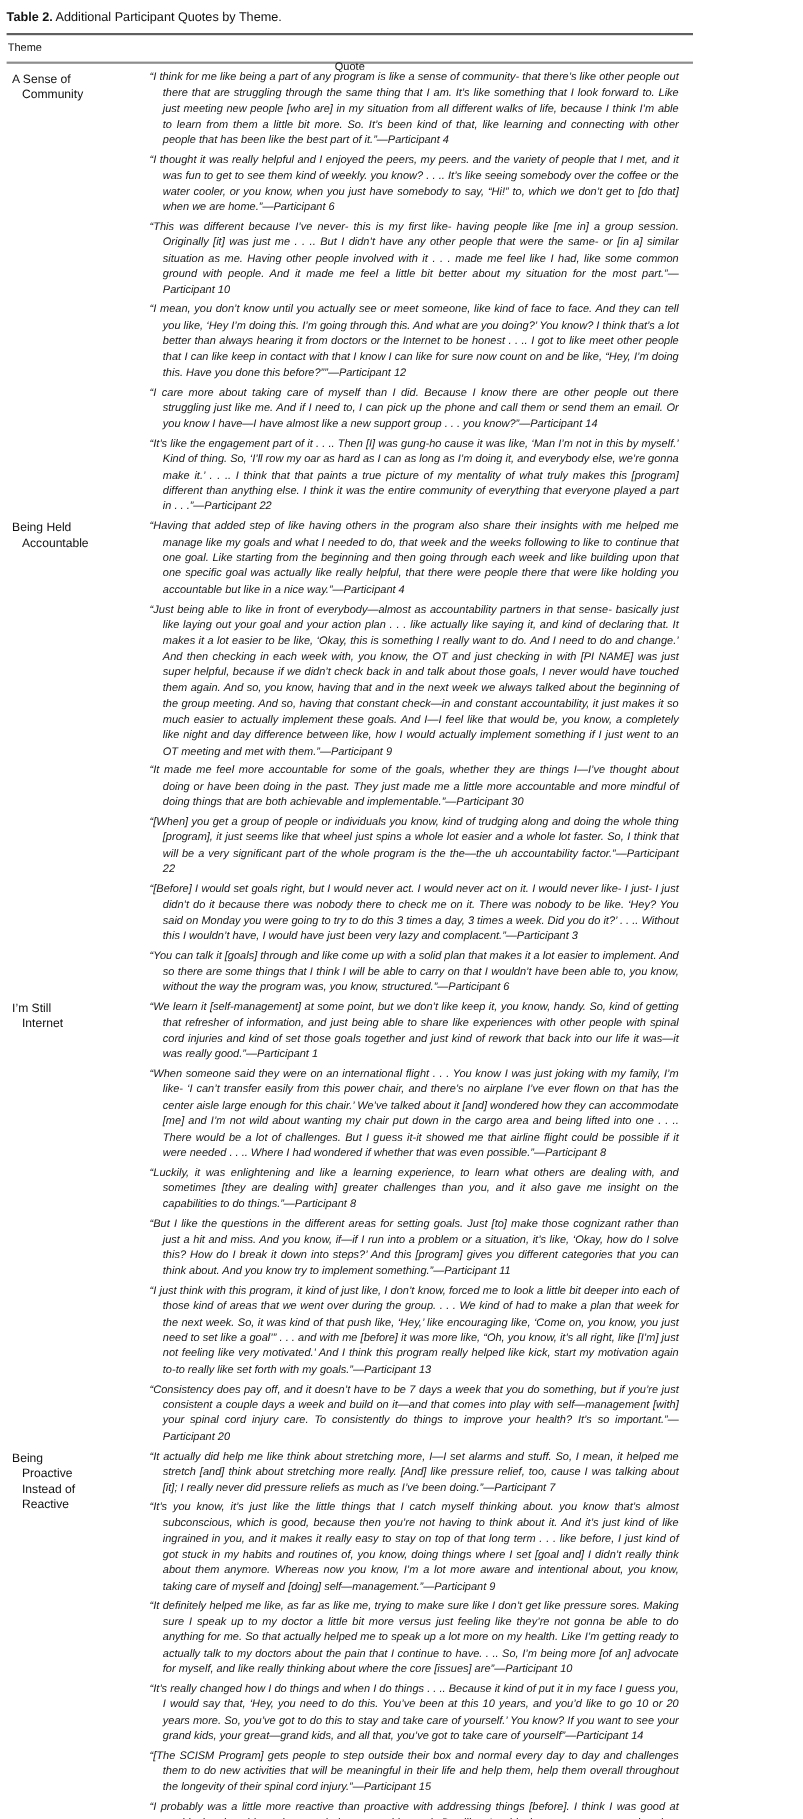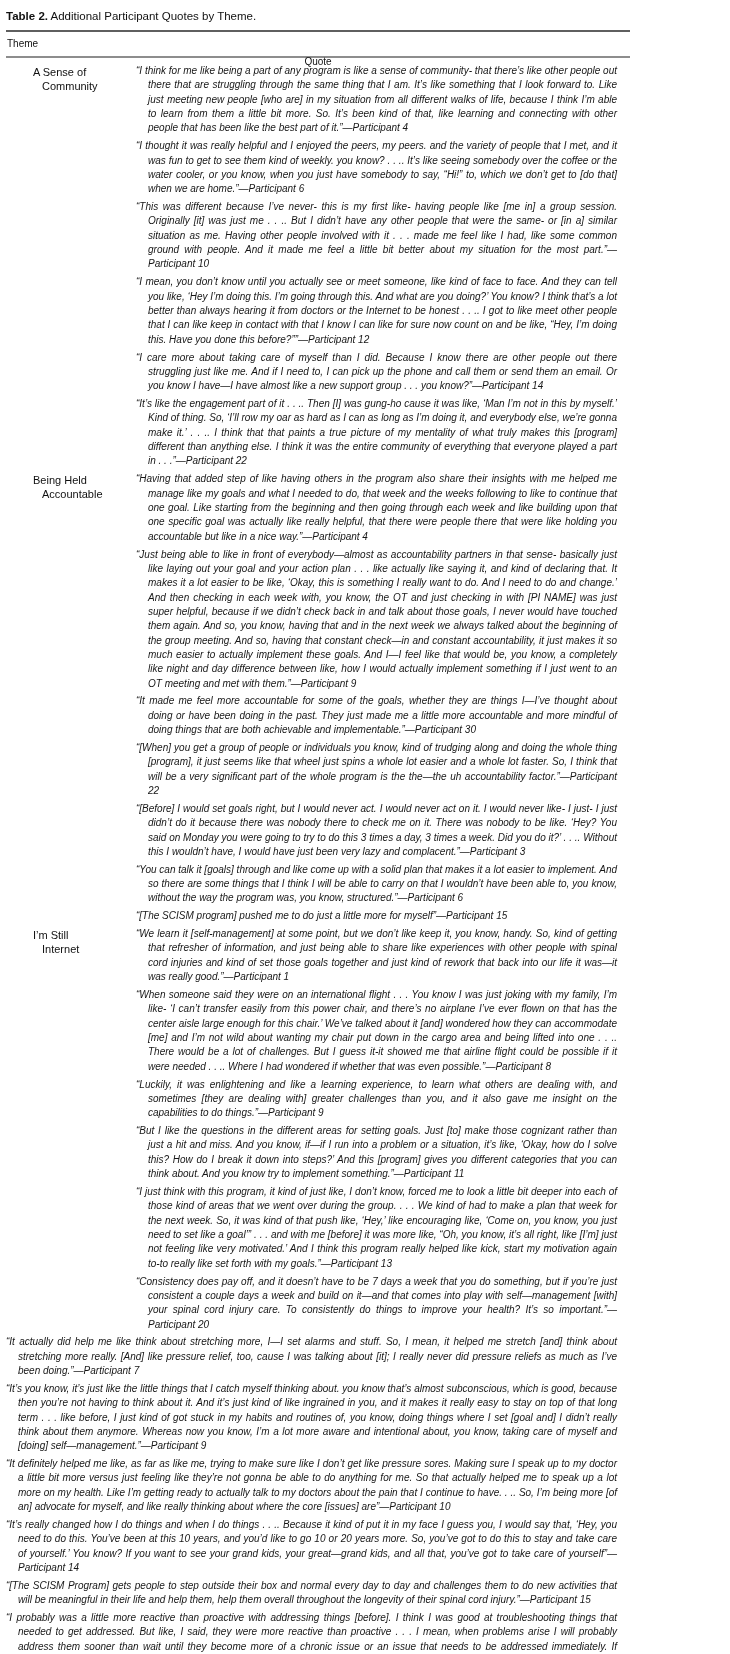--- a/index.html
+++ b/index.html
@@ -59,21 +59,20 @@
     padding-left: 5px;
     padding-top: 1px;
   }
   .theme-name {
     font-size: 11px;
     line-height: 14.2px;
     max-width: 72px;
     padding-left: 9px;
     text-indent: -9px;
     color: #111;
-    margin-left: 22px;
   }
   .quote-cell {
     flex: 1;
     padding-right: 13px;
   }
   .quote {
     font-style: italic;
     font-size: 10px;
     line-height: 14.35px;
     text-align: justify;
@@ -127,39 +126,41 @@
     <div class="theme-cell">
       <div class="theme-name">Being Held Accountable</div>
     </div>
     <div class="quote-cell">
           <p class="quote">“Having that added step of like having others in the program also share their insights with me helped me manage like my goals and what I needed to do, that week and the weeks following to like to continue that one goal. Like starting from the beginning and then going through each week and like building upon that one specific goal was actually like really helpful, that there were people there that were like holding you accountable but like in a nice way.”—Participant 4</p>
           <p class="quote">“Just being able to like in front of everybody—almost as accountability partners in that sense- basically just like laying out your goal and your action plan . . . like actually like saying it, and kind of declaring that. It makes it a lot easier to be like, ‘Okay, this is something I really want to do. And I need to do and change.’ And then checking in each week with, you know, the OT and just checking in with [PI NAME] was just super helpful, because if we didn’t check back in and talk about those goals, I never would have touched them again. And so, you know, having that and in the next week we always talked about the beginning of the group meeting. And so, having that constant check—in and constant accountability, it just makes it so much easier to actually implement these goals. And I—I feel like that would be, you know, a completely like night and day difference between like, how I would actually implement something if I just went to an OT meeting and met with them.”—Participant 9</p>
           <p class="quote">“It made me feel more accountable for some of the goals, whether they are things I—I’ve thought about doing or have been doing in the past. They just made me a little more accountable and more mindful of doing things that are both achievable and implementable.”—Participant 30</p>
           <p class="quote">“[When] you get a group of people or individuals you know, kind of trudging along and doing the whole thing [program], it just seems like that wheel just spins a whole lot easier and a whole lot faster. So, I think that will be a very significant part of the whole program is the the—the uh accountability factor.”—Participant 22</p>
           <p class="quote">“[Before] I would set goals right, but I would never act. I would never act on it. I would never like- I just- I just didn’t do it because there was nobody there to check me on it. There was nobody to be like. ‘Hey? You said on Monday you were going to try to do this 3 times a day, 3 times a week. Did you do it?’ . . .. Without this I wouldn’t have, I would have just been very lazy and complacent.”—Participant 3</p>
           <p class="quote">“You can talk it [goals] through and like come up with a solid plan that makes it a lot easier to implement. And so there are some things that I think I will be able to carry on that I wouldn’t have been able to, you know, without the way the program was, you know, structured.”—Participant 6</p>
-          <p class="quote">“[The SCISM program] pushed me to do just a little more for myself”—Participant 15</p>
         </div>
   </div>
 
   <div class="theme-row">
     <div class="theme-cell">
       <div class="theme-name">I’m Still Internet</div>
     </div>
     <div class="quote-cell">
           <p class="quote">“We learn it [self-management] at some point, but we don’t like keep it, you know, handy. So, kind of getting that refresher of information, and just being able to share like experiences with other people with spinal cord injuries and kind of set those goals together and just kind of rework that back into our life it was—it was really good.”—Participant 1</p>
           <p class="quote">“When someone said they were on an international flight . . . You know I was just joking with my family, I’m like- ‘I can’t transfer easily from this power chair, and there’s no airplane I’ve ever flown on that has the center aisle large enough for this chair.’ We’ve talked about it [and] wondered how they can accommodate [me] and I’m not wild about wanting my chair put down in the cargo area and being lifted into one . . .. There would be a lot of challenges. But I guess it-it showed me that airline flight could be possible if it were needed . . .. Where I had wondered if whether that was even possible.”—Participant 8</p>
-          <p class="quote">“Luckily, it was enlightening and like a learning experience, to learn what others are dealing with, and sometimes [they are dealing with] greater challenges than you, and it also gave me insight on the capabilities to do things.”—Participant 9</p>
+          <p class="quote">“Luckily, it was enlightening and like a learning experience, to learn what others are dealing with, and sometimes [they are dealing with] greater challenges than you, and it also gave me insight on the capabilities to do things.”—Participant 8</p>
           <p class="quote">“But I like the questions in the different areas for setting goals. Just [to] make those cognizant rather than just a hit and miss. And you know, if—if I run into a problem or a situation, it’s like, ‘Okay, how do I solve this? How do I break it down into steps?’ And this [program] gives you different categories that you can think about. And you know try to implement something.”—Participant 11</p>
           <p class="quote">“I just think with this program, it kind of just like, I don’t know, forced me to look a little bit deeper into each of those kind of areas that we went over during the group. . . . We kind of had to make a plan that week for the next week. So, it was kind of that push like, ‘Hey,’ like encouraging like, ‘Come on, you know, you just need to set like a goal’” . . . and with me [before] it was more like, “Oh, you know, it’s all right, like [I’m] just not feeling like very motivated.’ And I think this program really helped like kick, start my motivation again to-to really like set forth with my goals.”—Participant 13</p>
           <p class="quote">“Consistency does pay off, and it doesn’t have to be 7 days a week that you do something, but if you’re just consistent a couple days a week and build on it—and that comes into play with self—management [with] your spinal cord injury care. To consistently do things to improve your health? It’s so important.”—Participant 20</p>
         </div>
   </div>
 
   <div class="theme-row">
+    <div class="theme-cell">
+      <div class="theme-name">Being Proactive Instead of Reactive</div>
+    </div>
     <div class="quote-cell">
           <p class="quote">“It actually did help me like think about stretching more, I—I set alarms and stuff. So, I mean, it helped me stretch [and] think about stretching more really. [And] like pressure relief, too, cause I was talking about [it]; I really never did pressure reliefs as much as I’ve been doing.”—Participant 7</p>
           <p class="quote">“It’s you know, it’s just like the little things that I catch myself thinking about. you know that’s almost subconscious, which is good, because then you’re not having to think about it. And it’s just kind of like ingrained in you, and it makes it really easy to stay on top of that long term . . . like before, I just kind of got stuck in my habits and routines of, you know, doing things where I set [goal and] I didn’t really think about them anymore. Whereas now you know, I’m a lot more aware and intentional about, you know, taking care of myself and [doing] self—management.”—Participant 9</p>
           <p class="quote">“It definitely helped me like, as far as like me, trying to make sure like I don’t get like pressure sores. Making sure I speak up to my doctor a little bit more versus just feeling like they’re not gonna be able to do anything for me. So that actually helped me to speak up a lot more on my health. Like I’m getting ready to actually talk to my doctors about the pain that I continue to have. . .. So, I’m being more [of an] advocate for myself, and like really thinking about where the core [issues] are”—Participant 10</p>
           <p class="quote">“It’s really changed how I do things and when I do things . . .. Because it kind of put it in my face I guess you, I would say that, ‘Hey, you need to do this. You’ve been at this 10 years, and you’d like to go 10 or 20 years more. So, you’ve got to do this to stay and take care of yourself.’ You know? If you want to see your grand kids, your great—grand kids, and all that, you’ve got to take care of yourself”—Participant 14</p>
           <p class="quote">“[The SCISM Program] gets people to step outside their box and normal every day to day and challenges them to do new activities that will be meaningful in their life and help them, help them overall throughout the longevity of their spinal cord injury.”—Participant 15</p>
           <p class="quote">“I probably was a little more reactive than proactive with addressing things [before]. I think I was good at troubleshooting things that needed to get addressed. But like, I said, they were more reactive than proactive . . . I mean, when problems arise I will probably address them sooner than wait until they become more of a chronic issue or an issue that needs to be addressed immediately. If something starts coming up, I will probably do a better job of thinking of ways to mitigate it getting worse or ways to stop it from progressing or just getting better sooner.”—Participant 21</p>
         </div>
   </div>
 </div>

